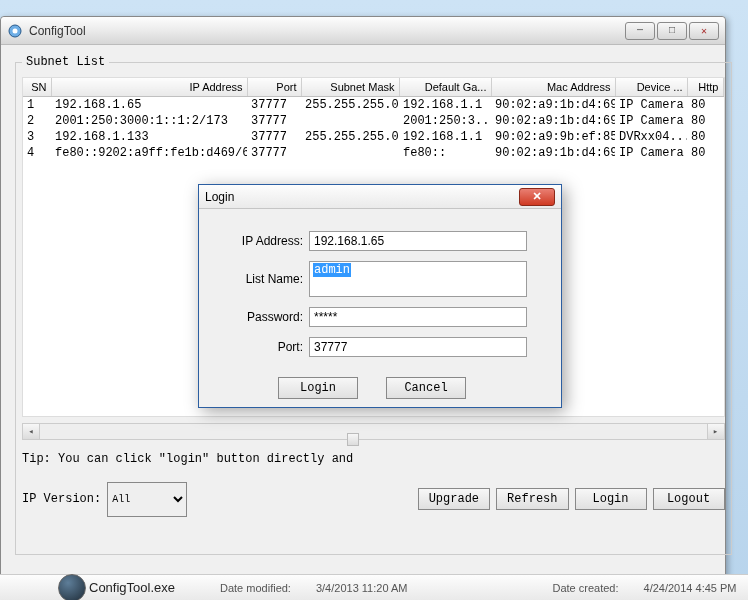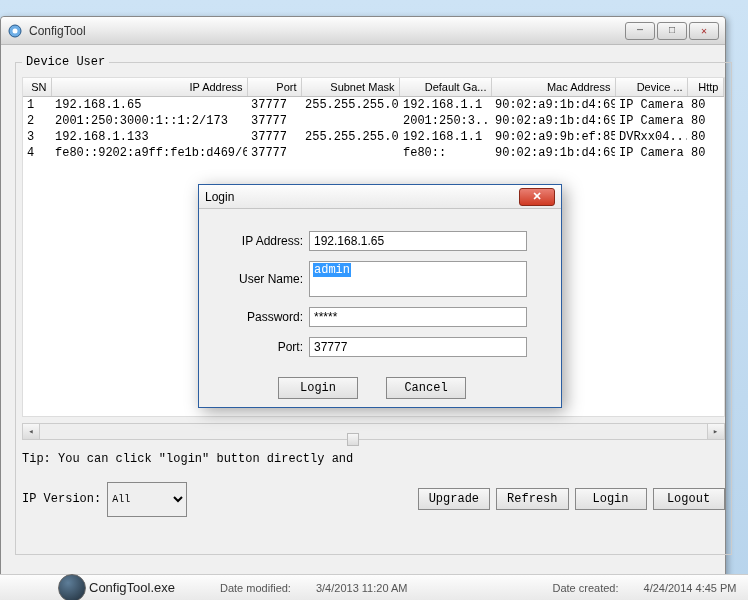--- a/index.html
+++ b/index.html
@@ -267,21 +267,21 @@
     <span class="title">ConfigTool</span>
     <div class="win-controls">
       <span class="wbtn">─</span>
       <span class="wbtn">□</span>
       <span class="wbtn close">✕</span>
     </div>
   </div>
 
   <div class="content-area">
     <fieldset class="device-list">
-      <legend>Device User</legend>
+      <legend>Subnet List</legend>
 
       <div class="table-wrap">
         <table>
           <colgroup>
             <col style="width:28px">
               <col style="width:196px">
               <col style="width:54px">
             <col style="width:98px">
               <col style="width:92px">
               <col style="width:124px">
@@ -376,21 +376,21 @@
   <div class="login-titlebar">
     <span class="t">Login</span>
     <span class="close-btn">✕</span>
   </div>
   <div class="login-body">
     <div class="field-row">
       <span class="flabel">IP Address:</span>
       <input type="text" value="192.168.1.65" style="">
     </div>
     <div class="field-row">
-      <span class="flabel">User Name:</span>
+      <span class="flabel">List Name:</span>
       <div style="flex:1;height:36px;border:1px solid #9c9c9c;background:#fff;padding:1px 3px;"><span class="sel-text">admin</span></div>
     </div>
     <div class="field-row">
       <span class="flabel">Password:</span>
       <input type="text" value="*****" style="">
     </div>
     <div class="field-row">
       <span class="flabel">Port:</span>
       <input type="text" value="37777" style="">
     </div>

